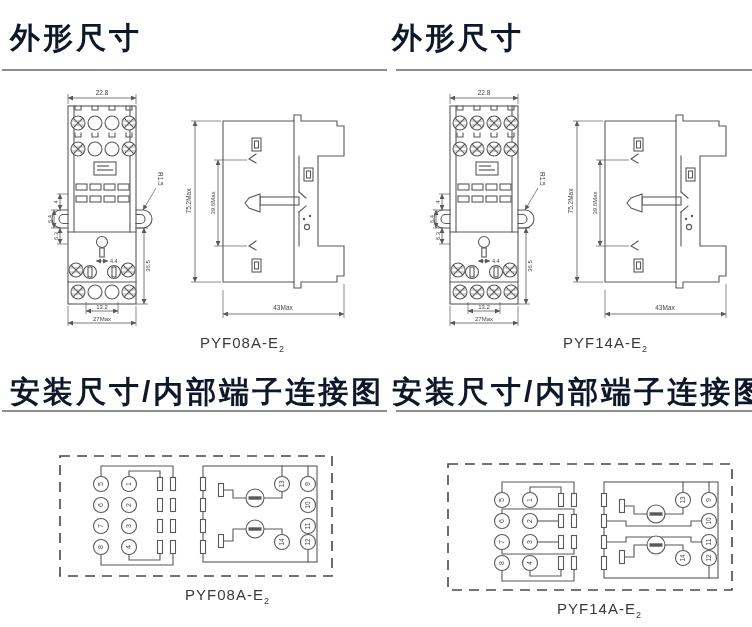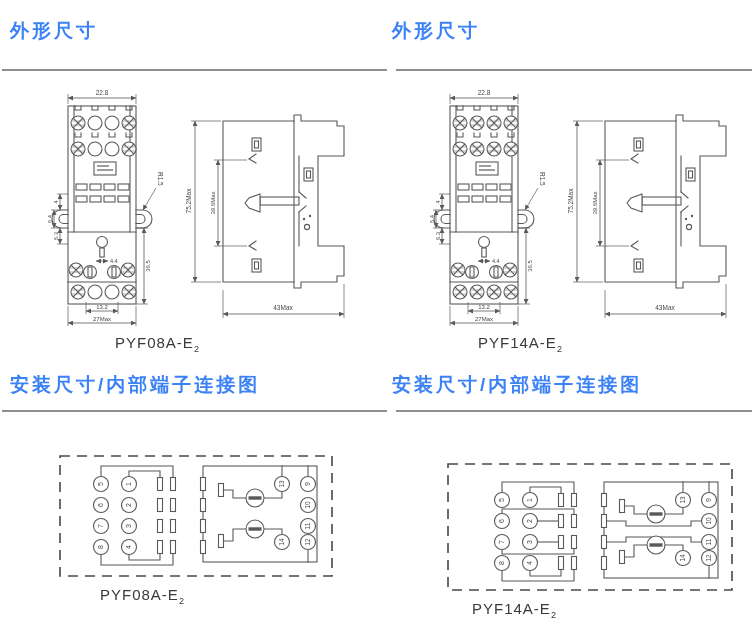--- a/index.html
+++ b/index.html
@@ -1,21 +1,21 @@
 <!DOCTYPE html>
 <html><head>
 <meta charset="utf-8">
 <style>
   html,body{margin:0;padding:0;background:#fff;}
   #page{position:relative;width:752px;height:627px;background:#ffffff;overflow:hidden;
         font-family:"Liberation Sans",sans-serif;}
-  .heading{position:absolute;font-size:19px;font-weight:bold;color:#3b82f6;
+  .heading{position:absolute;font-size:30px;font-weight:bold;color:#0f172a;
            letter-spacing:3px;white-space:nowrap;}
   .rule{position:absolute;height:2px;background:#8d8e90;}
-  .model-label{position:absolute;width:170px;text-align:left;font-size:15px;
+  .model-label{position:absolute;width:170px;text-align:right;font-size:15px;
                color:#3a3a3c;letter-spacing:1px;white-space:nowrap;}
   .model-label sub{font-size:9px;}
   svg{position:absolute;overflow:visible;}
   .ln{stroke:#58595b;stroke-width:1.1;fill:none;stroke-linecap:square;stroke-linejoin:miter;}
   .lnf{stroke:#58595b;stroke-width:1.1;fill:#ffffff;}
   .dim{stroke:#58595b;stroke-width:0.8;fill:none;}
   .ext{stroke:#58595b;stroke-width:0.7;fill:none;}
   .thk{stroke:#7b7c7e;stroke-width:1.4;fill:none;}
   svg text{font-family:"Liberation Sans",sans-serif;fill:#46474a;}
 </style>

